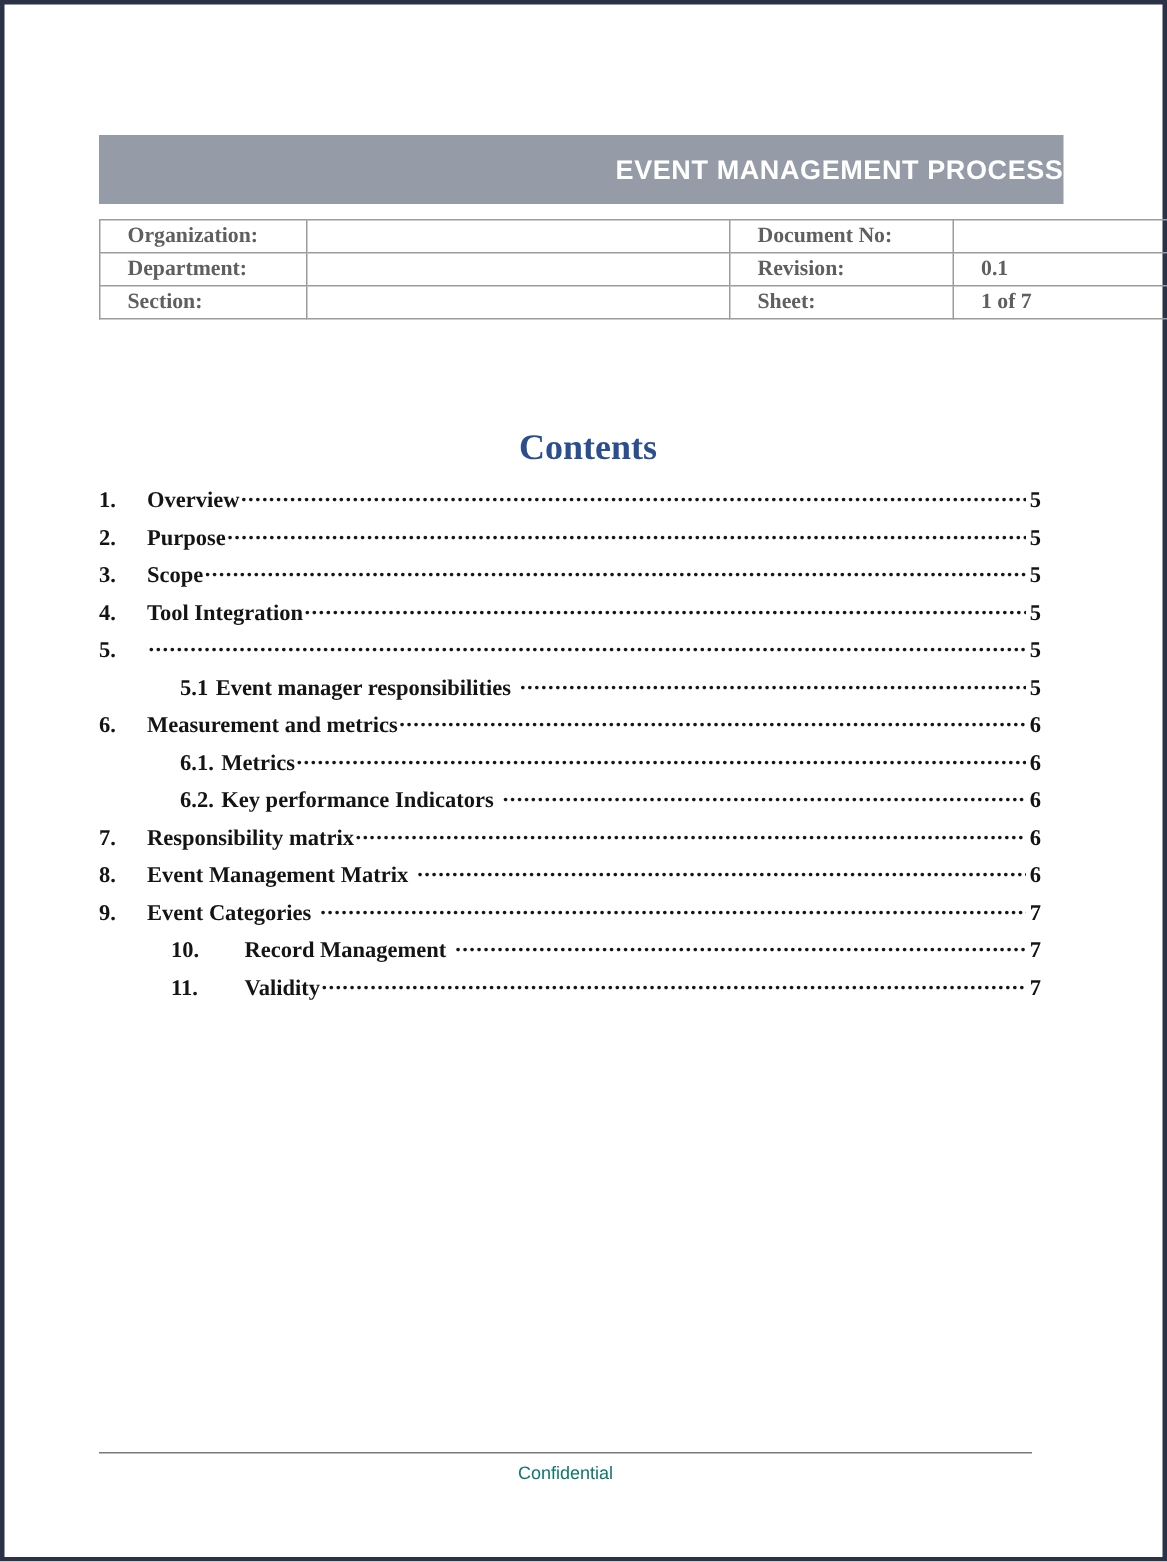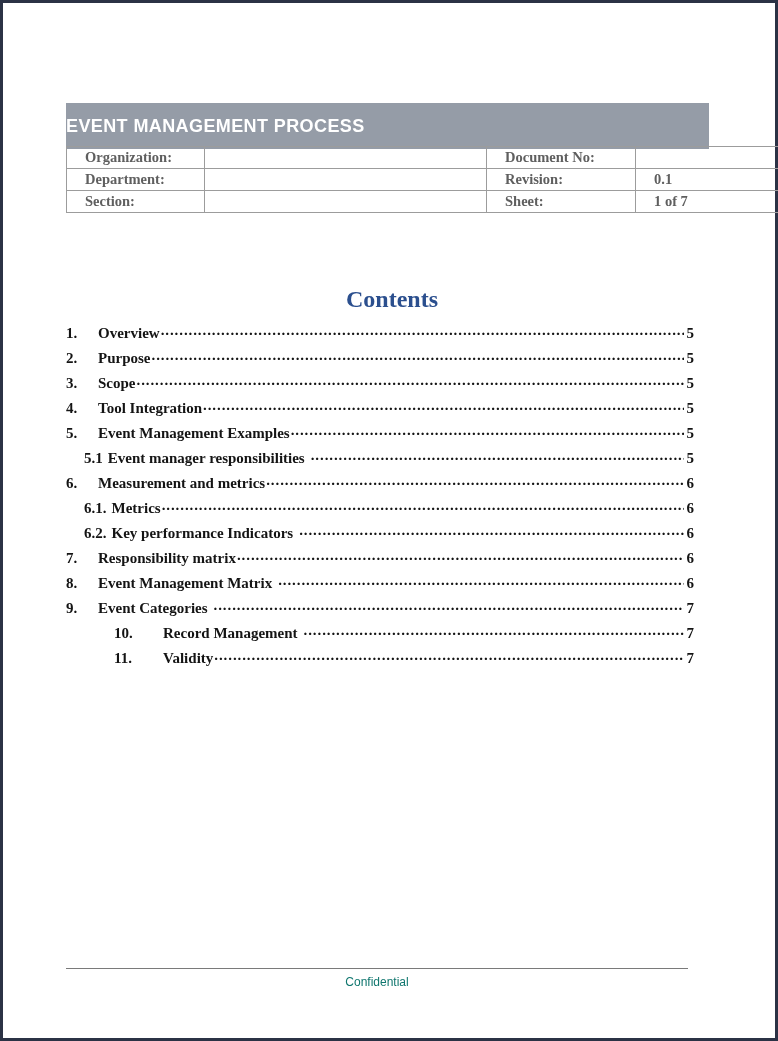--- a/index.html
+++ b/index.html
@@ -43,28 +43,28 @@
     padding: 0 4px;
   }
   .col-logo { width: 106px; }
   .col-company { width: 417px; }
   .col-normal { width: 120px; }
 
   
   .title-bar {
     position: absolute;
     left: 63px;
-    top: 100px;
+    top: 87px;
     width: 643px;
     height: 46px;
     box-sizing: border-box;
     background: #959ca7;
     display: flex;
     align-items: center;
-    justify-content: flex-start;
+    justify-content: flex-end;
   }
   .title-bar .title-text {
     color: #ffffff;
     font-family: "Liberation Sans", sans-serif;
     font-weight: bold;
     font-size: 18px;
     letter-spacing: 0.4px;
   }
 
   
@@ -145,21 +145,21 @@
     font-size: 15px;
     color: #141414;
   }
   .toc-page {
     flex: 0 0 auto;
     text-align: right;
     min-width: 9px;
   }
   
   .toc-row.lvl2 { padding-left: 18px; }
-  .toc-row.lvl2 .toc-num { width: auto; margin-right: 5px; }
+  .toc-row.lvl2 .toc-num { width: auto; margin-right: 5px; margin-left: 36px; }
   
   .toc-row.wide .toc-num { width: 49px; margin-left: 48px; }
   
   .toc-row.gap .toc-leader { margin-left: 6px; }
 
   
   .footer-rule {
     position: absolute;
     left: 63px;
     top: 965px;
@@ -238,21 +238,20 @@
 
     <div class="toc-row">
       <span class="toc-num">4.</span>
       <span class="toc-label">Tool Integration</span>
       <span class="toc-leader"></span>
       <span class="toc-page">5</span>
     </div>
 
     <div class="toc-row">
       <span class="toc-num">5.</span>
-      <span class="toc-label">Event Management Examples</span>
       <span class="toc-leader"></span>
       <span class="toc-page">5</span>
     </div>
 
     <div class="toc-row lvl2 gap">
       <span class="toc-num">5.1</span>
       <span class="toc-label">Event manager responsibilities</span>
       <span class="toc-leader"></span>
       <span class="toc-page">5</span>
     </div>

